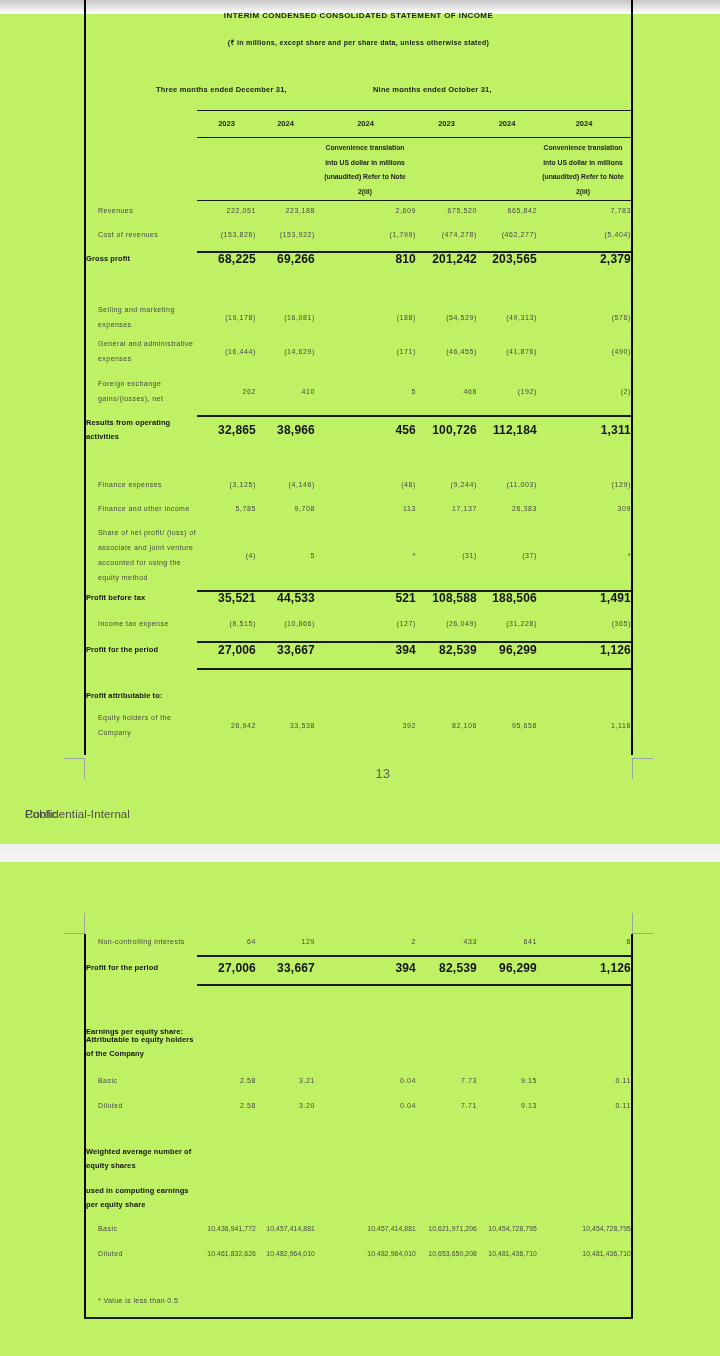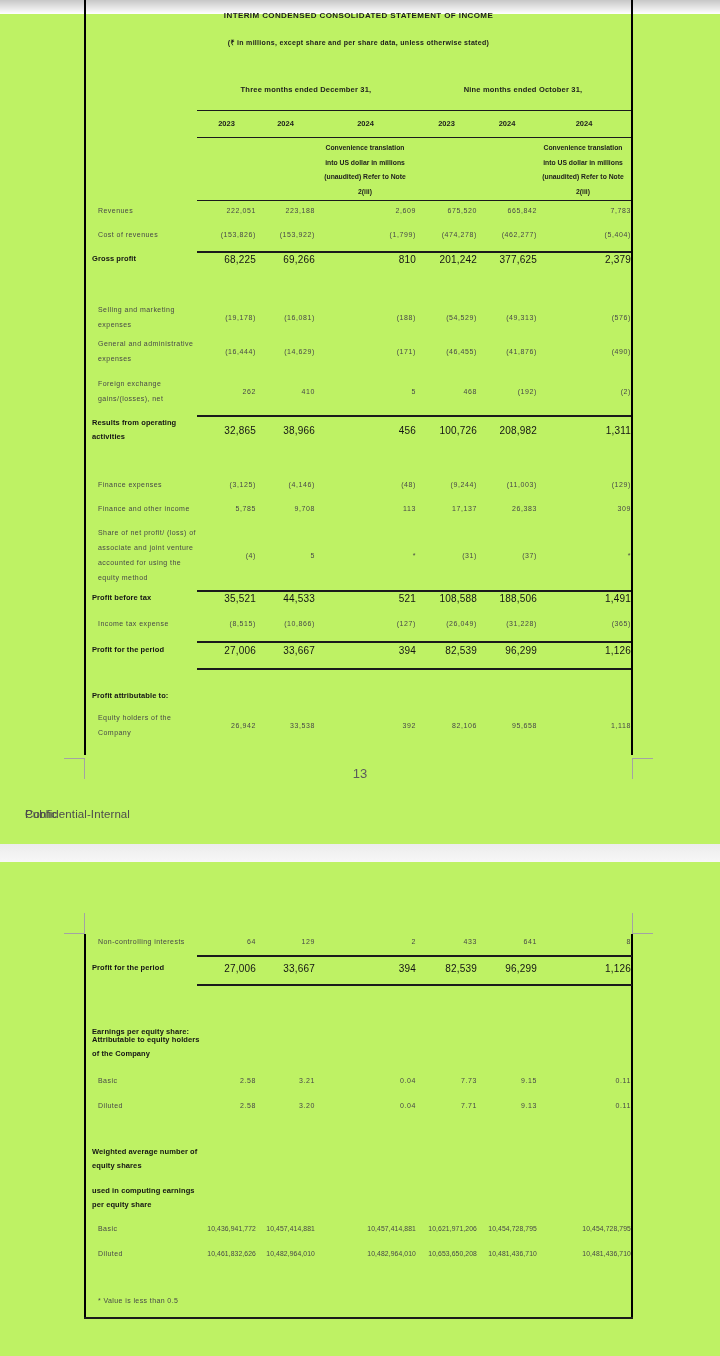--- a/index.html
+++ b/index.html
@@ -25,49 +25,49 @@
   .cm { position:absolute; background:#a3a3a3; }
   .cm.h { width:20px; height:1px; }
   .cm.v { width:1px; height:21px; }
 
   
   .doc-title, .doc-subtitle { position:absolute; left:84px; width:549px;
     text-align:center; font-weight:bold; color:#1c1c1c; }
   .doc-title { top:11px; font-size:8px; letter-spacing:0.4px; }
   .doc-subtitle { top:38px; font-size:7px; letter-spacing:0.3px; }
 
-  .group-hdr { position:absolute; top:85px; width:300px; text-align:center;
+  .group-hdr { position:absolute; top:85px; width:300px; 
     font-weight:bold; font-size:7.5px; color:#1c1c1c; letter-spacing:0.2px; }
   #group-hdr-1 { left:156px; } #group-hdr-2 { left:373px; }
 
   .year-row { position:absolute; left:197px; top:110px; width:434px; height:27px;
     display:grid; grid-template-columns:59px 59px 101px 61px 60px 94px; align-items:center; }
   .year-cell { text-align:center; font-weight:bold; font-size:7.5px; color:#1c1c1c; }
 
   .usd-note { position:absolute; top:141px; width:140px; text-align:center;
     font-weight:bold; font-size:6.8px; line-height:14.6px; color:#1c1c1c; }
   #usd-note-1 { left:295px; } #usd-note-2 { left:513px; }
 
   
   .trow { position:absolute; left:84px; width:547px; display:grid;
     grid-template-columns:113px 59px 59px 101px 61px 60px 94px; align-items:center; }
   .lab { font-size:7px; letter-spacing:0.45px; color:#484848;
     line-height:15px; white-space:pre; padding-left:14px; }
   .val { text-align:right; font-size:7px; letter-spacing:0.6px; color:#484848; }
   .trow.total .lab, .trow.heading .lab {
     font-size:7.5px; font-weight:bold; letter-spacing:0.1px; color:#141414;
-    padding-left:8px; line-height:14px; }
-  .trow.total .val { font-size:10px; font-weight:normal; letter-spacing:0.2px; color:#141414; }
+    padding-left:2px; line-height:14px; }
+  .trow.total .val { font-size:12px; font-weight:bold; letter-spacing:0.2px; color:#141414; }
   .trow.dense .val { font-size:6.8px; letter-spacing:0.1px; }
 
   .footnote { position:absolute; left:98px; top:1297px; font-size:7px;
     letter-spacing:0.4px; color:#484848; }
 
   .page-number { position:absolute; left:330px; top:766px; width:60px;
-    text-align:center; font-size:13px; color:#5c5c5c; }
+    text-align:right; font-size:13px; color:#5c5c5c; }
   .sens-label { position:absolute; left:25px; top:808px; font-size:11.5px;
     color:#4c4c4c; letter-spacing:0.1px; }
 </style>
 </head>
 <body>
 
 <div class="screen">
 
   <div class="top-shade"></div>
 
@@ -135,21 +135,21 @@
           <span class="val">(474,278)</span>
           <span class="val">(462,277)</span>
           <span class="val">(5,404)</span>
         </div>
         <div class="trow total" style="top: 251px; height: 16px;">
           <span class="lab">Gross profit</span>
           <span class="val">68,225</span>
           <span class="val">69,266</span>
           <span class="val">810</span>
           <span class="val">201,242</span>
-          <span class="val">377,625</span>
+          <span class="val">203,565</span>
           <span class="val">2,379</span>
         </div>
         <div class="trow regular" style="top: 301px; height: 32px;">
           <span class="lab">Selling and marketing
 expenses</span>
           <span class="val">(19,178)</span>
           <span class="val">(16,081)</span>
           <span class="val">(188)</span>
           <span class="val">(54,529)</span>
           <span class="val">(49,313)</span>
@@ -175,21 +175,21 @@
           <span class="val">(192)</span>
           <span class="val">(2)</span>
         </div>
         <div class="trow total" style="top: 414px; height: 32px;">
           <span class="lab">Results from operating
 activities</span>
           <span class="val">32,865</span>
           <span class="val">38,966</span>
           <span class="val">456</span>
           <span class="val">100,726</span>
-          <span class="val">208,982</span>
+          <span class="val">112,184</span>
           <span class="val">1,311</span>
         </div>
         <div class="trow regular" style="top: 476.5px; height: 15px;">
           <span class="lab">Finance expenses</span>
           <span class="val">(3,125)</span>
           <span class="val">(4,146)</span>
           <span class="val">(48)</span>
           <span class="val">(9,244)</span>
           <span class="val">(11,003)</span>
           <span class="val">(129)</span>

